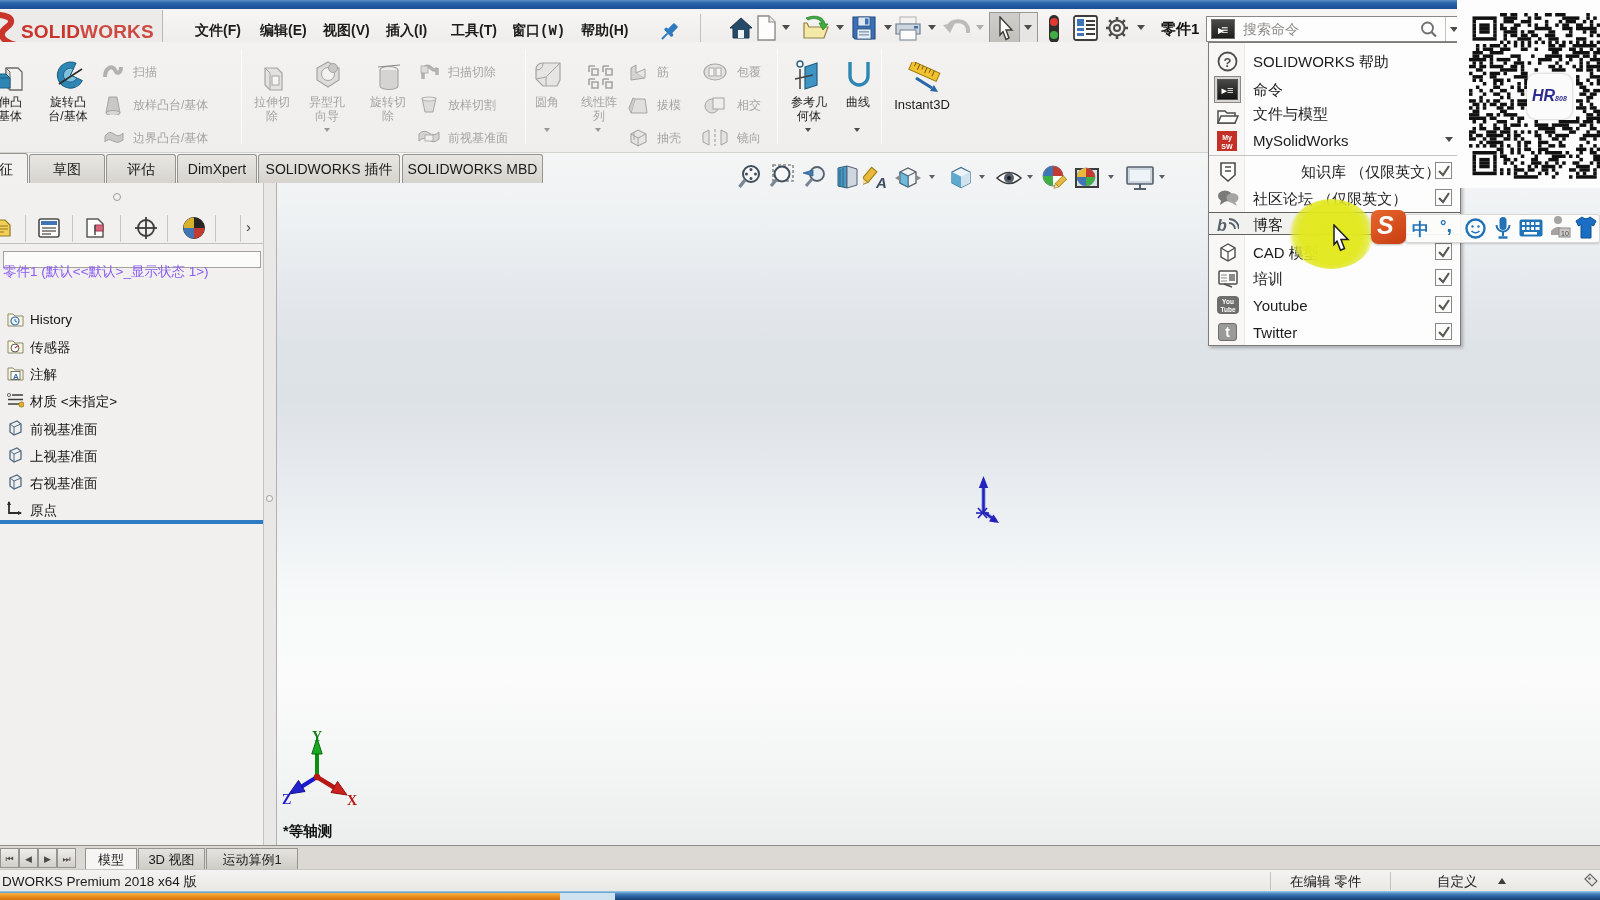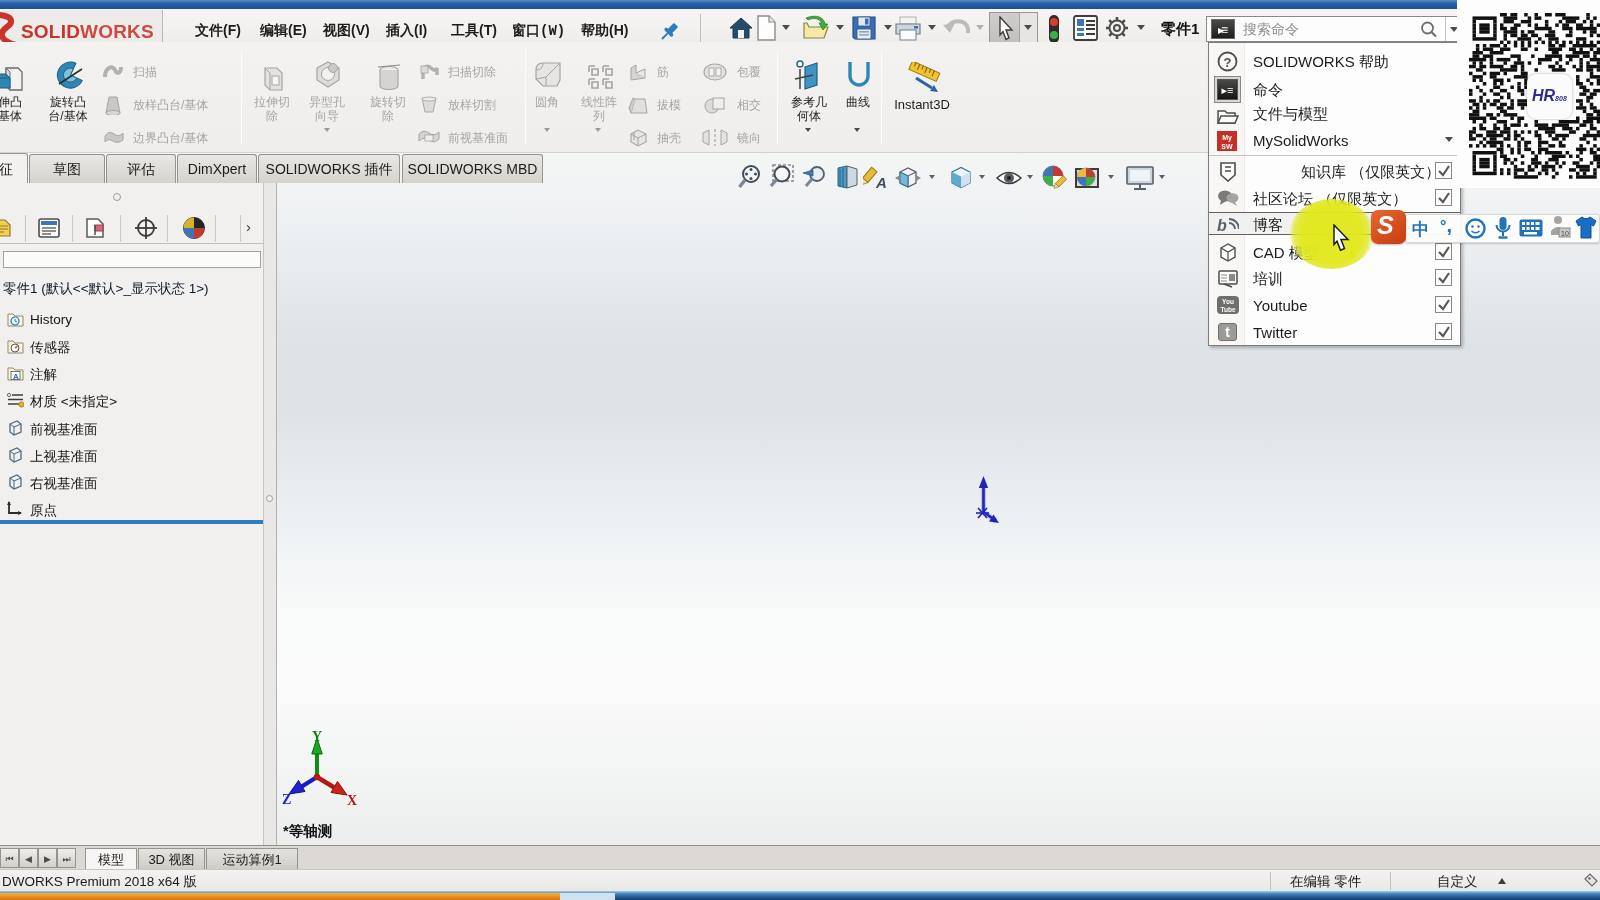--- a/index.html
+++ b/index.html
@@ -356,21 +356,21 @@
       <path d="M13 1.5 A 10.5 10.5 0 0 1 23.5 12 L13 12 Z" fill="#252525"></path>
       <path d="M2.5 12 A 10.5 10.5 0 0 1 13 1.5 L13 12 Z" fill="#d8b02a"></path>
       <path d="M2.5 12 A 10.5 10.5 0 0 0 13 22.5 L13 12 Z" fill="#3f74b5"></path>
       <path d="M23.5 12 A 10.5 10.5 0 0 1 13 22.5 L13 12 Z" fill="#c23a30"></path>
     </svg>
     <div class="abs" style="left:246px;top:5px;font-size:15px;color:#3c3c3a;">›</div>
   </div>
 
   <div class="abs" style="left:3px;top:68px;width:258px;height:17px;background:#fbfbfa;border:1px solid #a3a19e;"></div>
 
-  <div class="abs" style="left:3px;top:97px;font-size:13.5px;color:#0f172a;white-space:nowrap;">零件1 (默认&lt;&lt;默认&gt;_显示状态 1&gt;)</div>
+  <div class="abs" style="left:3px;top:80px;font-size:13.5px;color:#8b5cf6;white-space:nowrap;">零件1 (默认&lt;&lt;默认&gt;_显示状态 1&gt;)</div>
   <style>
     .ti { position:absolute; left:30px; font-size:13.5px; color:#141414; white-space:nowrap; }
   </style>
 
   <svg class="abs" style="left:7px;top:128px" width="17" height="16" viewBox="0 0 17 16">
     <path d="M1 3 L6 3 L8 5 L16 5 L16 15 L1 15 Z" fill="#fdf6dc" stroke="#8a8a70" stroke-width="1"></path>
     <circle cx="8" cy="10" r="4" fill="#eaf2fa" stroke="#2f6fb5" stroke-width="1.2"></circle>
     <path d="M8 8 L8 10 L10 11" stroke="#2f6fb5" stroke-width="1" fill="none"></path>
   </svg>
   <div class="ti" style="top:129px;">History</div>

